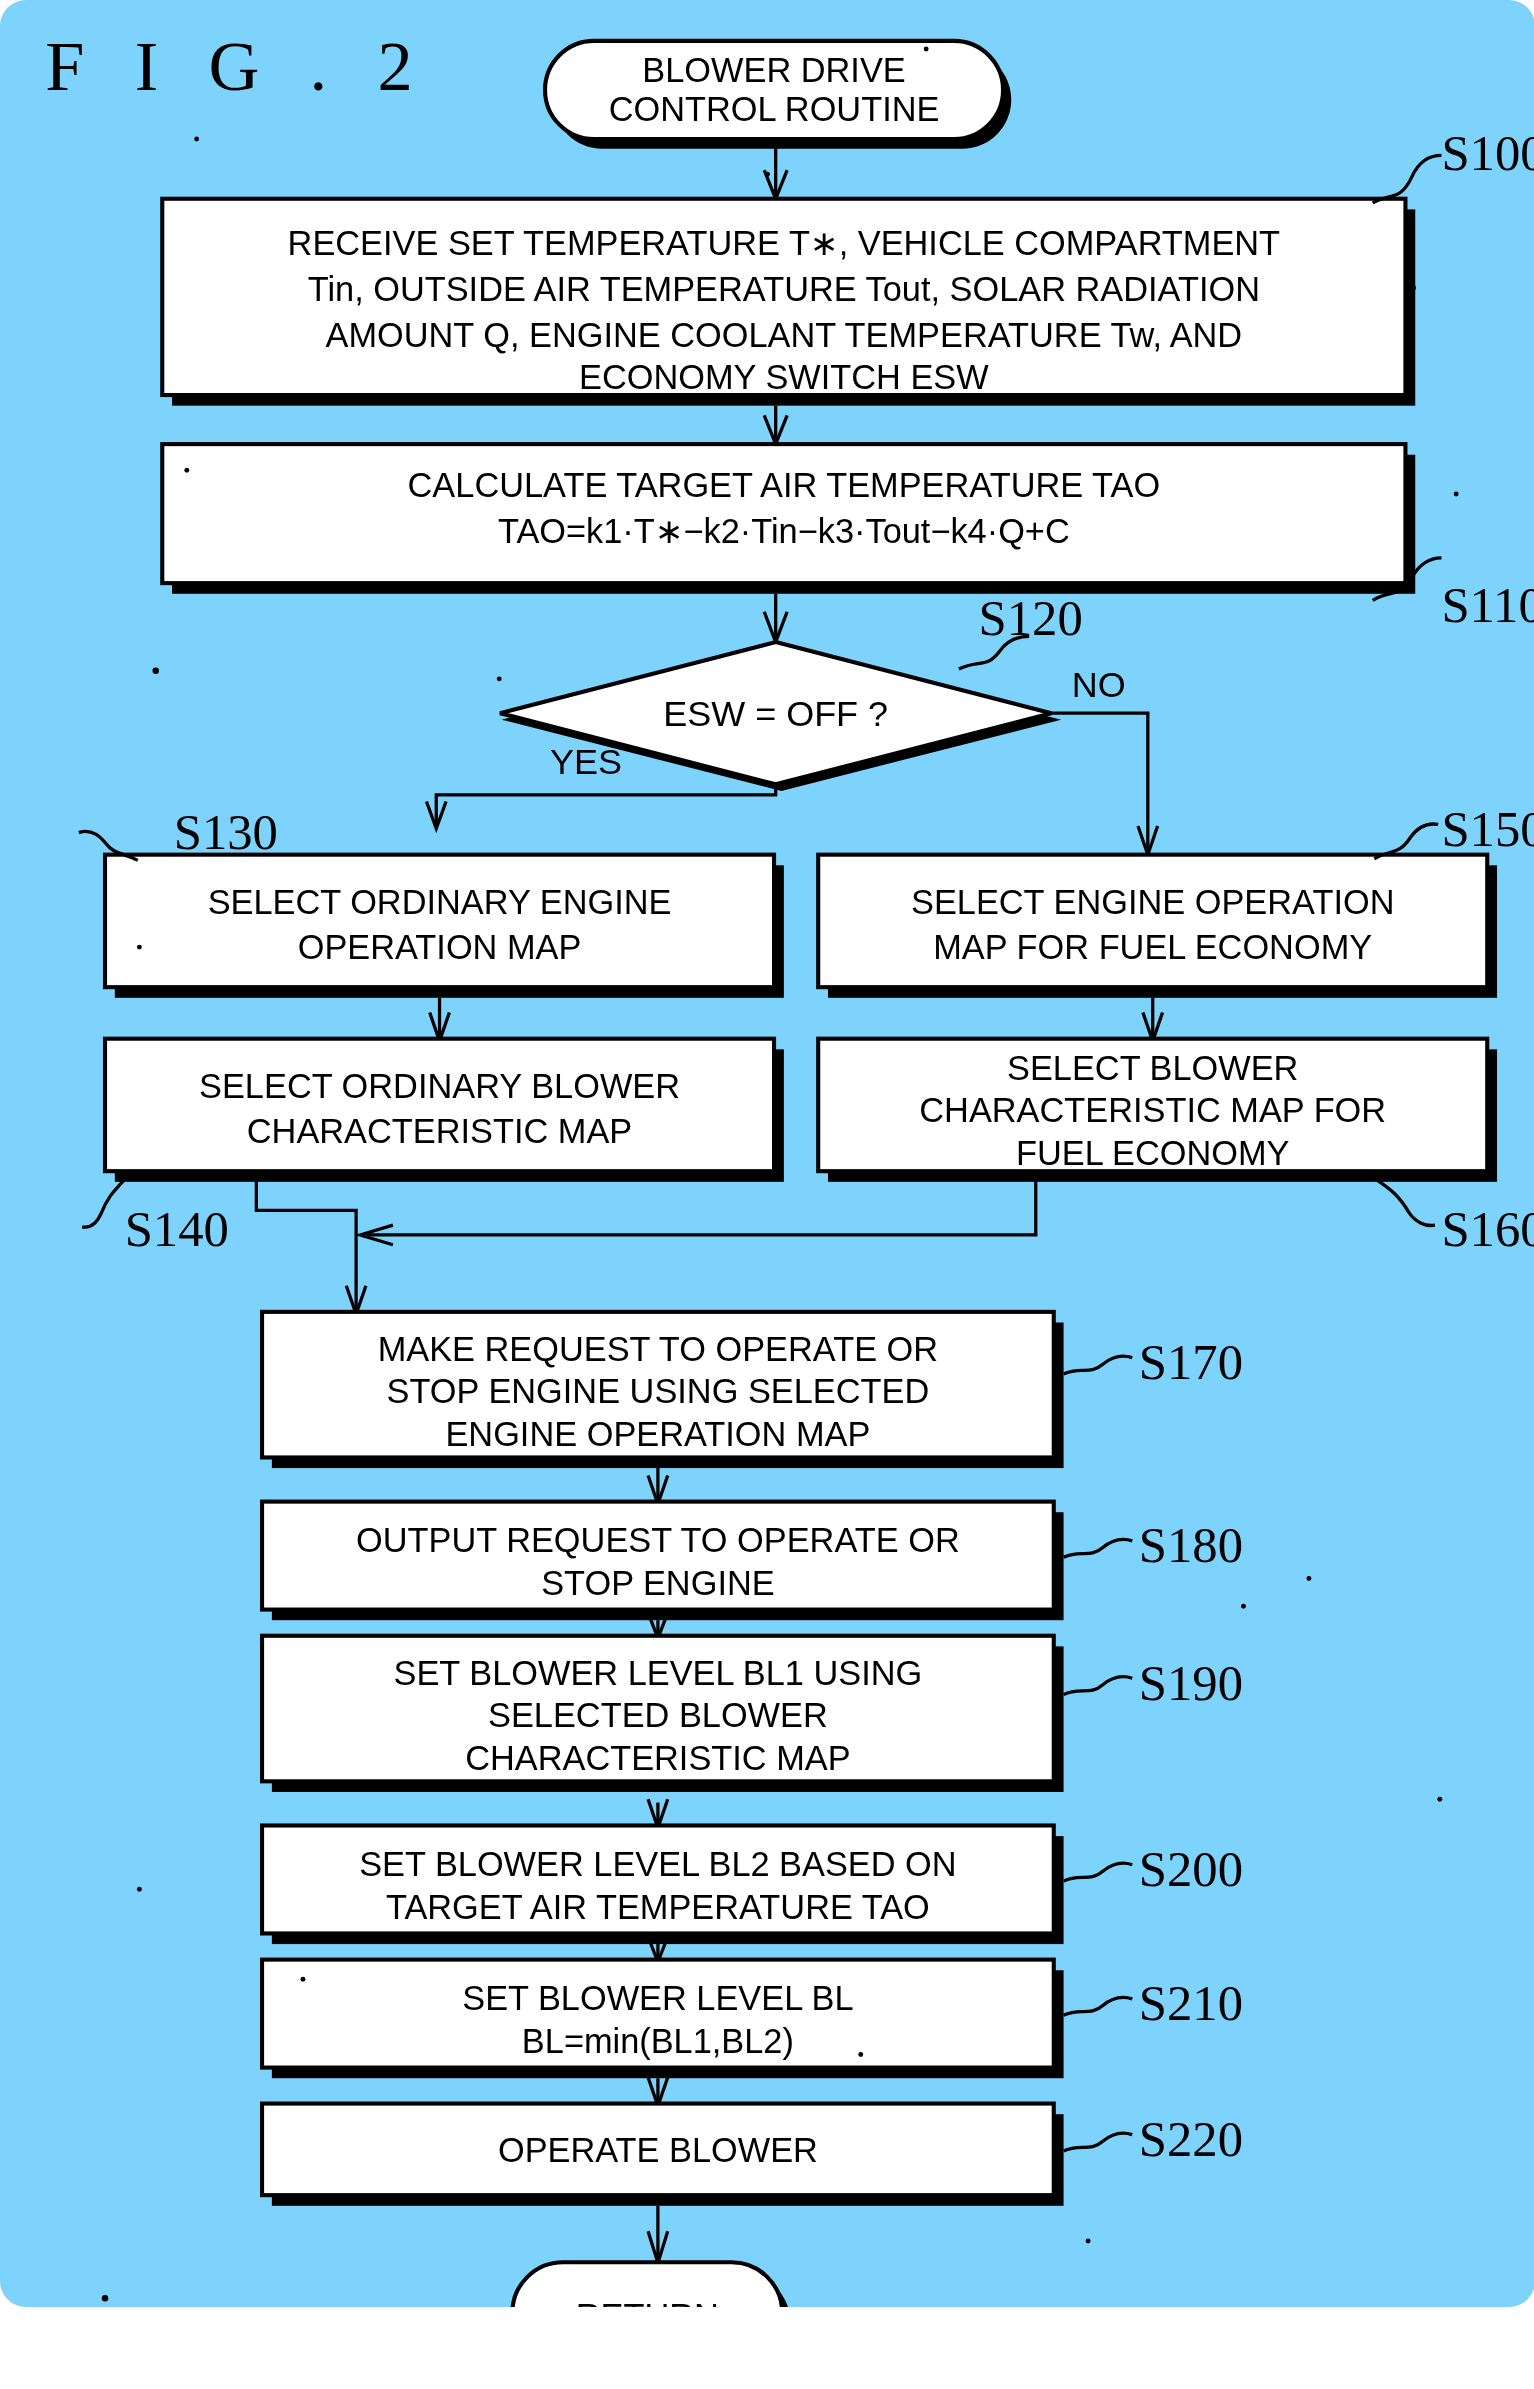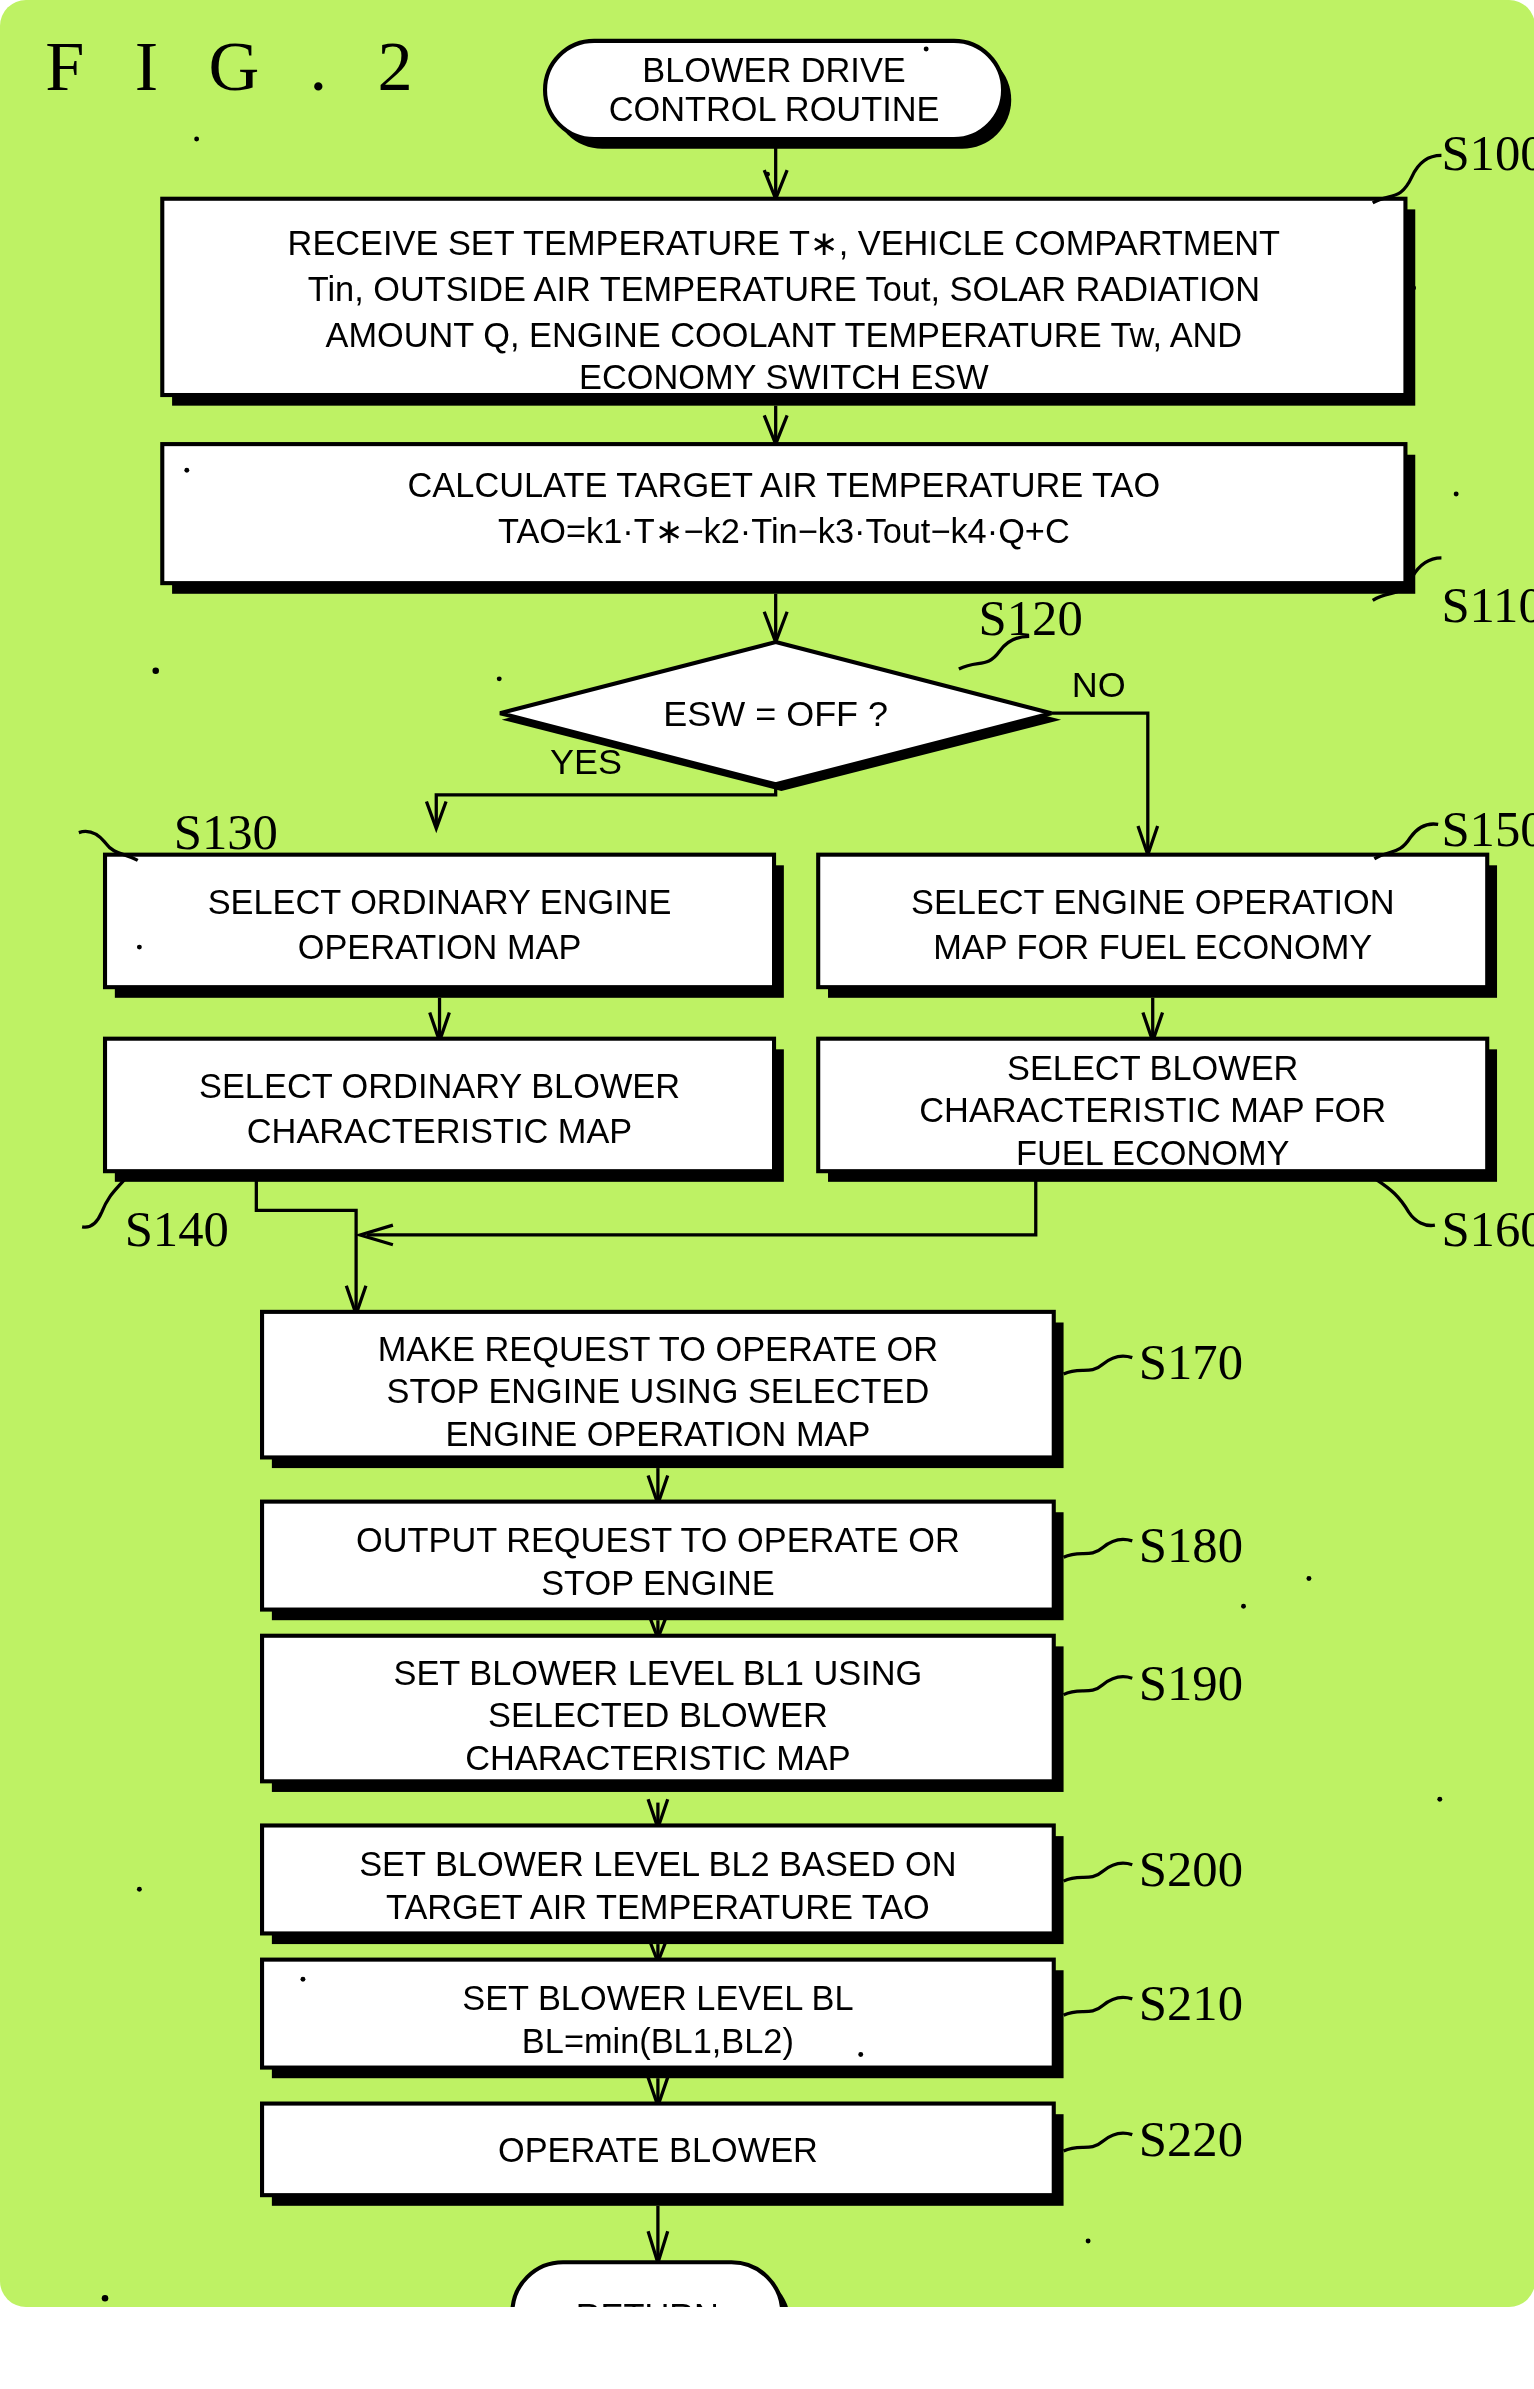--- a/index.html
+++ b/index.html
@@ -7,21 +7,21 @@
     padding: 0;
     background: #ffffff;
   }
   body {
     font-family: "Liberation Sans", sans-serif;
   }
   #page {
     position: relative;
     width: 1535px;
     height: 2307px;
-    background: #bef264;
+    background: #7dd3fc;
     overflow: hidden;
     border-radius: 26px;
   }
   #figure-svg {
     position: absolute;
     top: 0;
     left: 0;
     width: 1535px;
     height: 2389px;
   }

